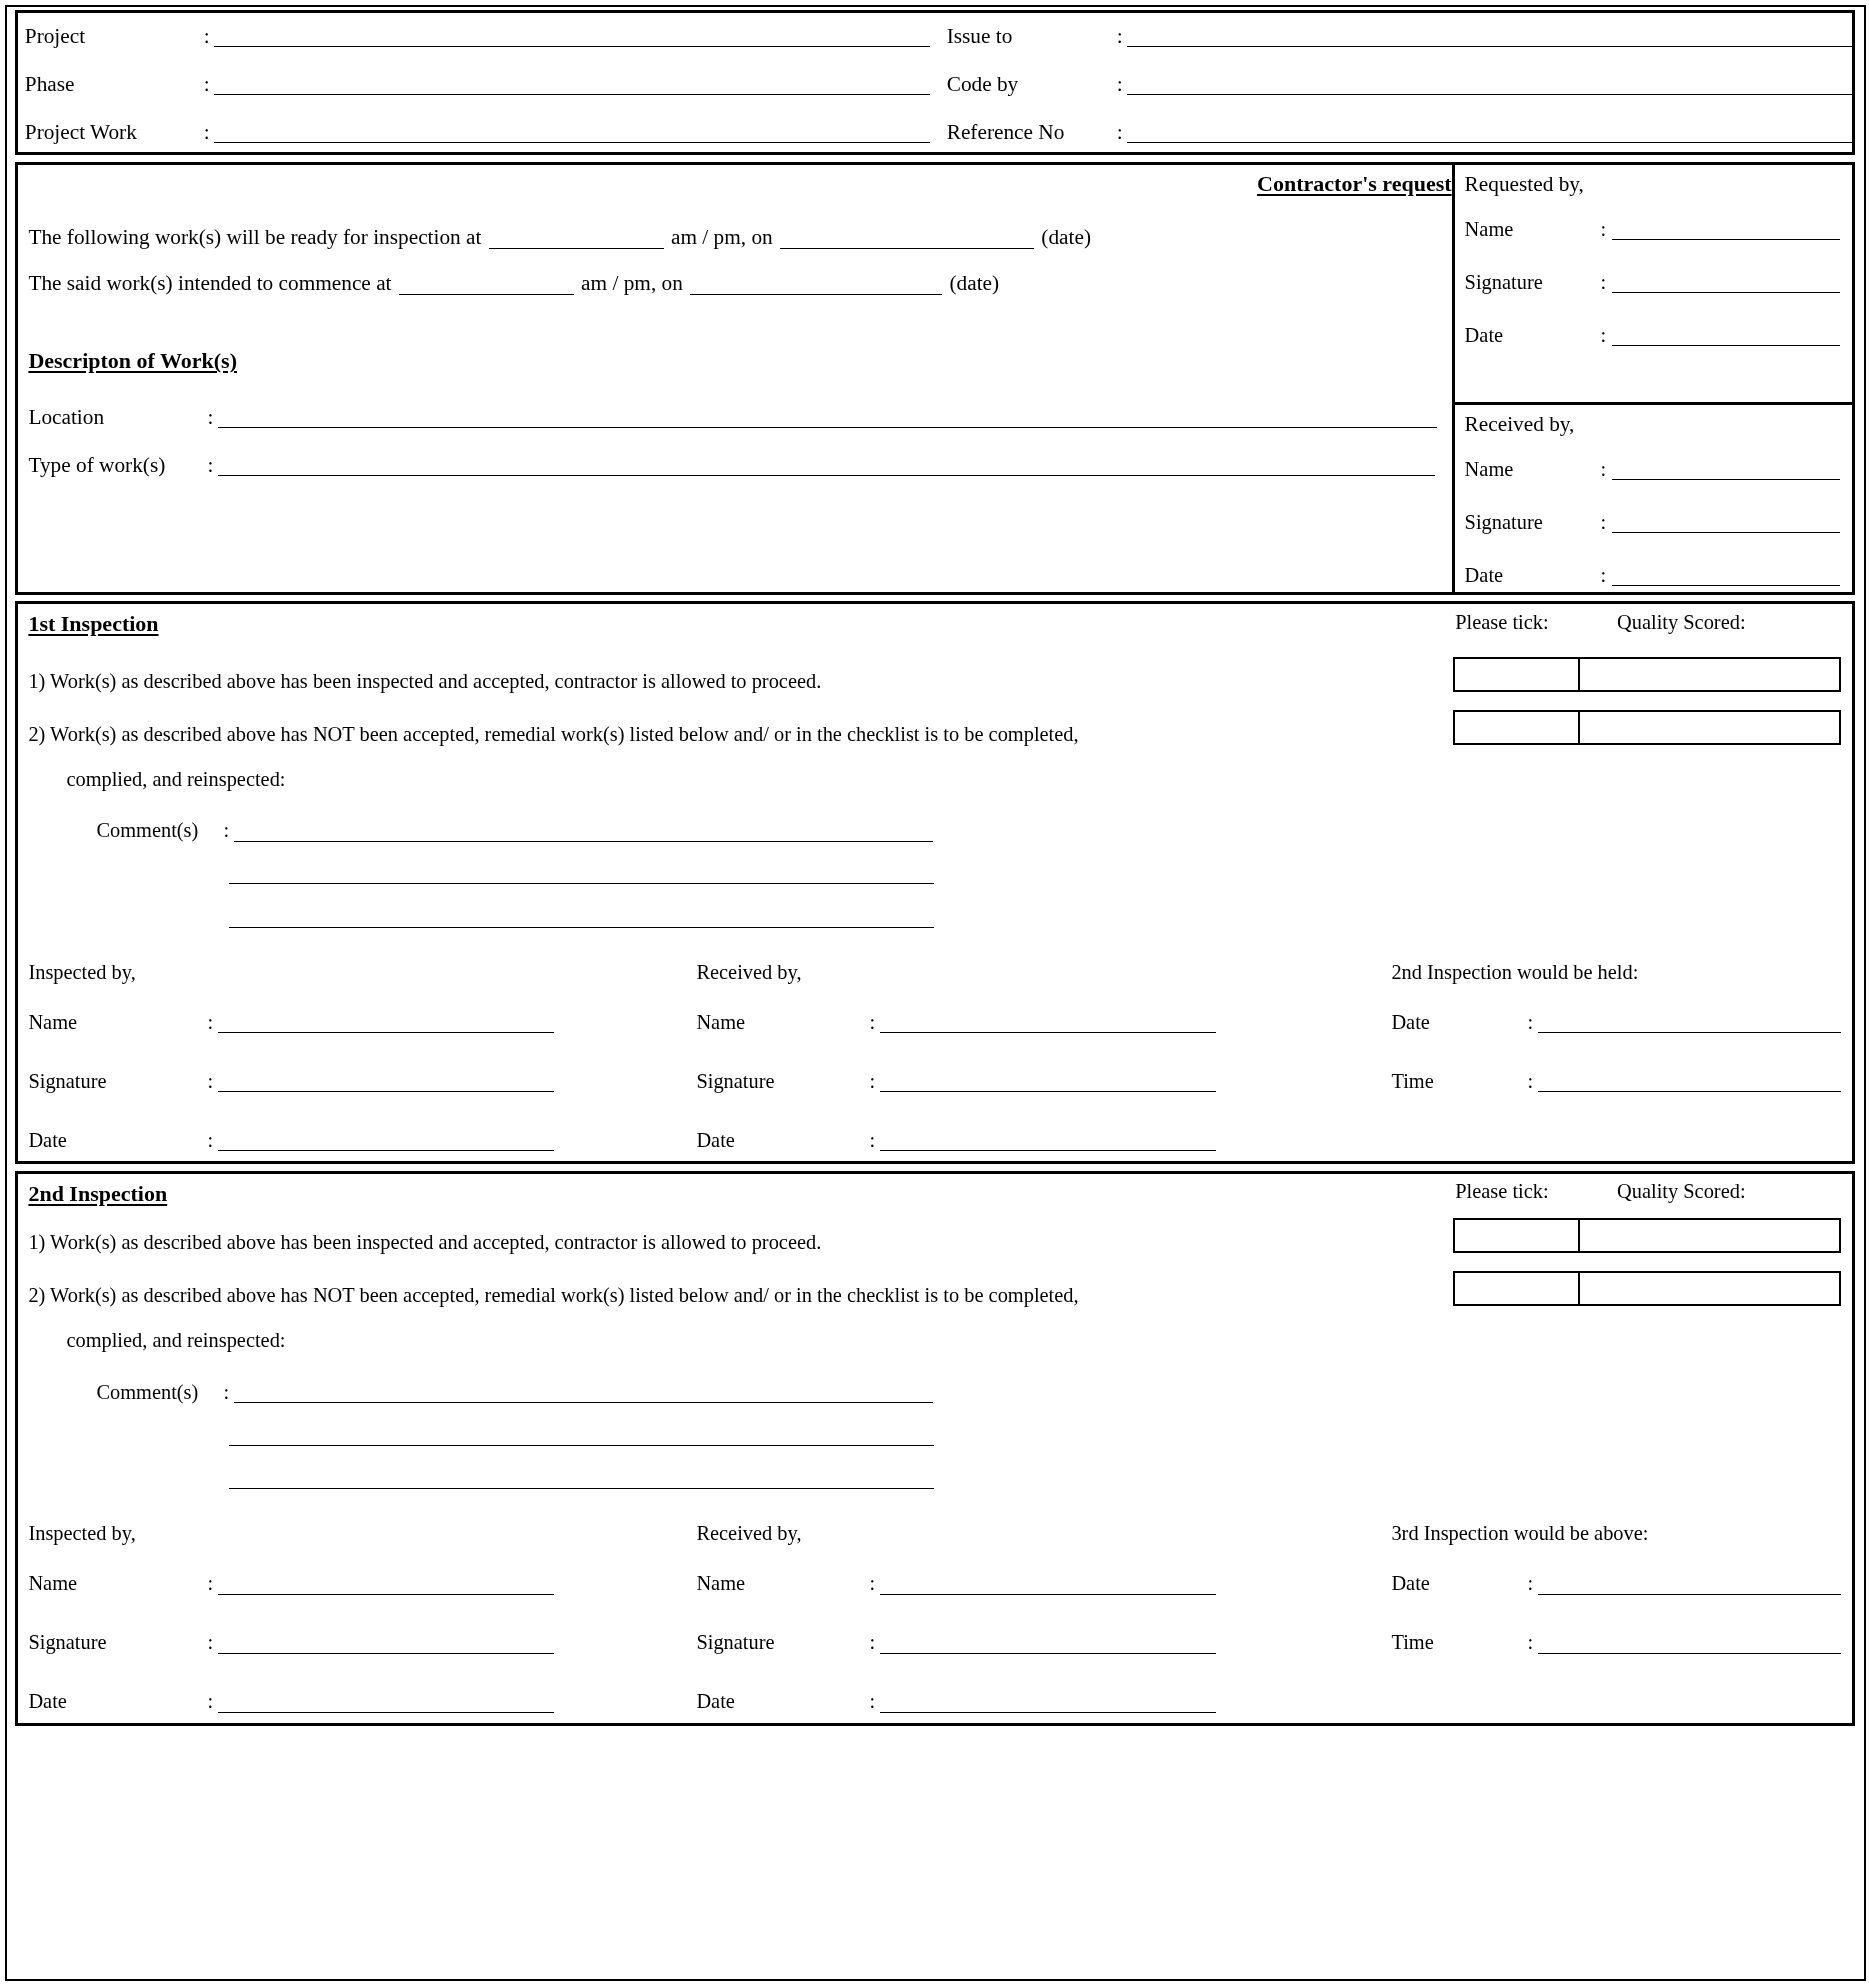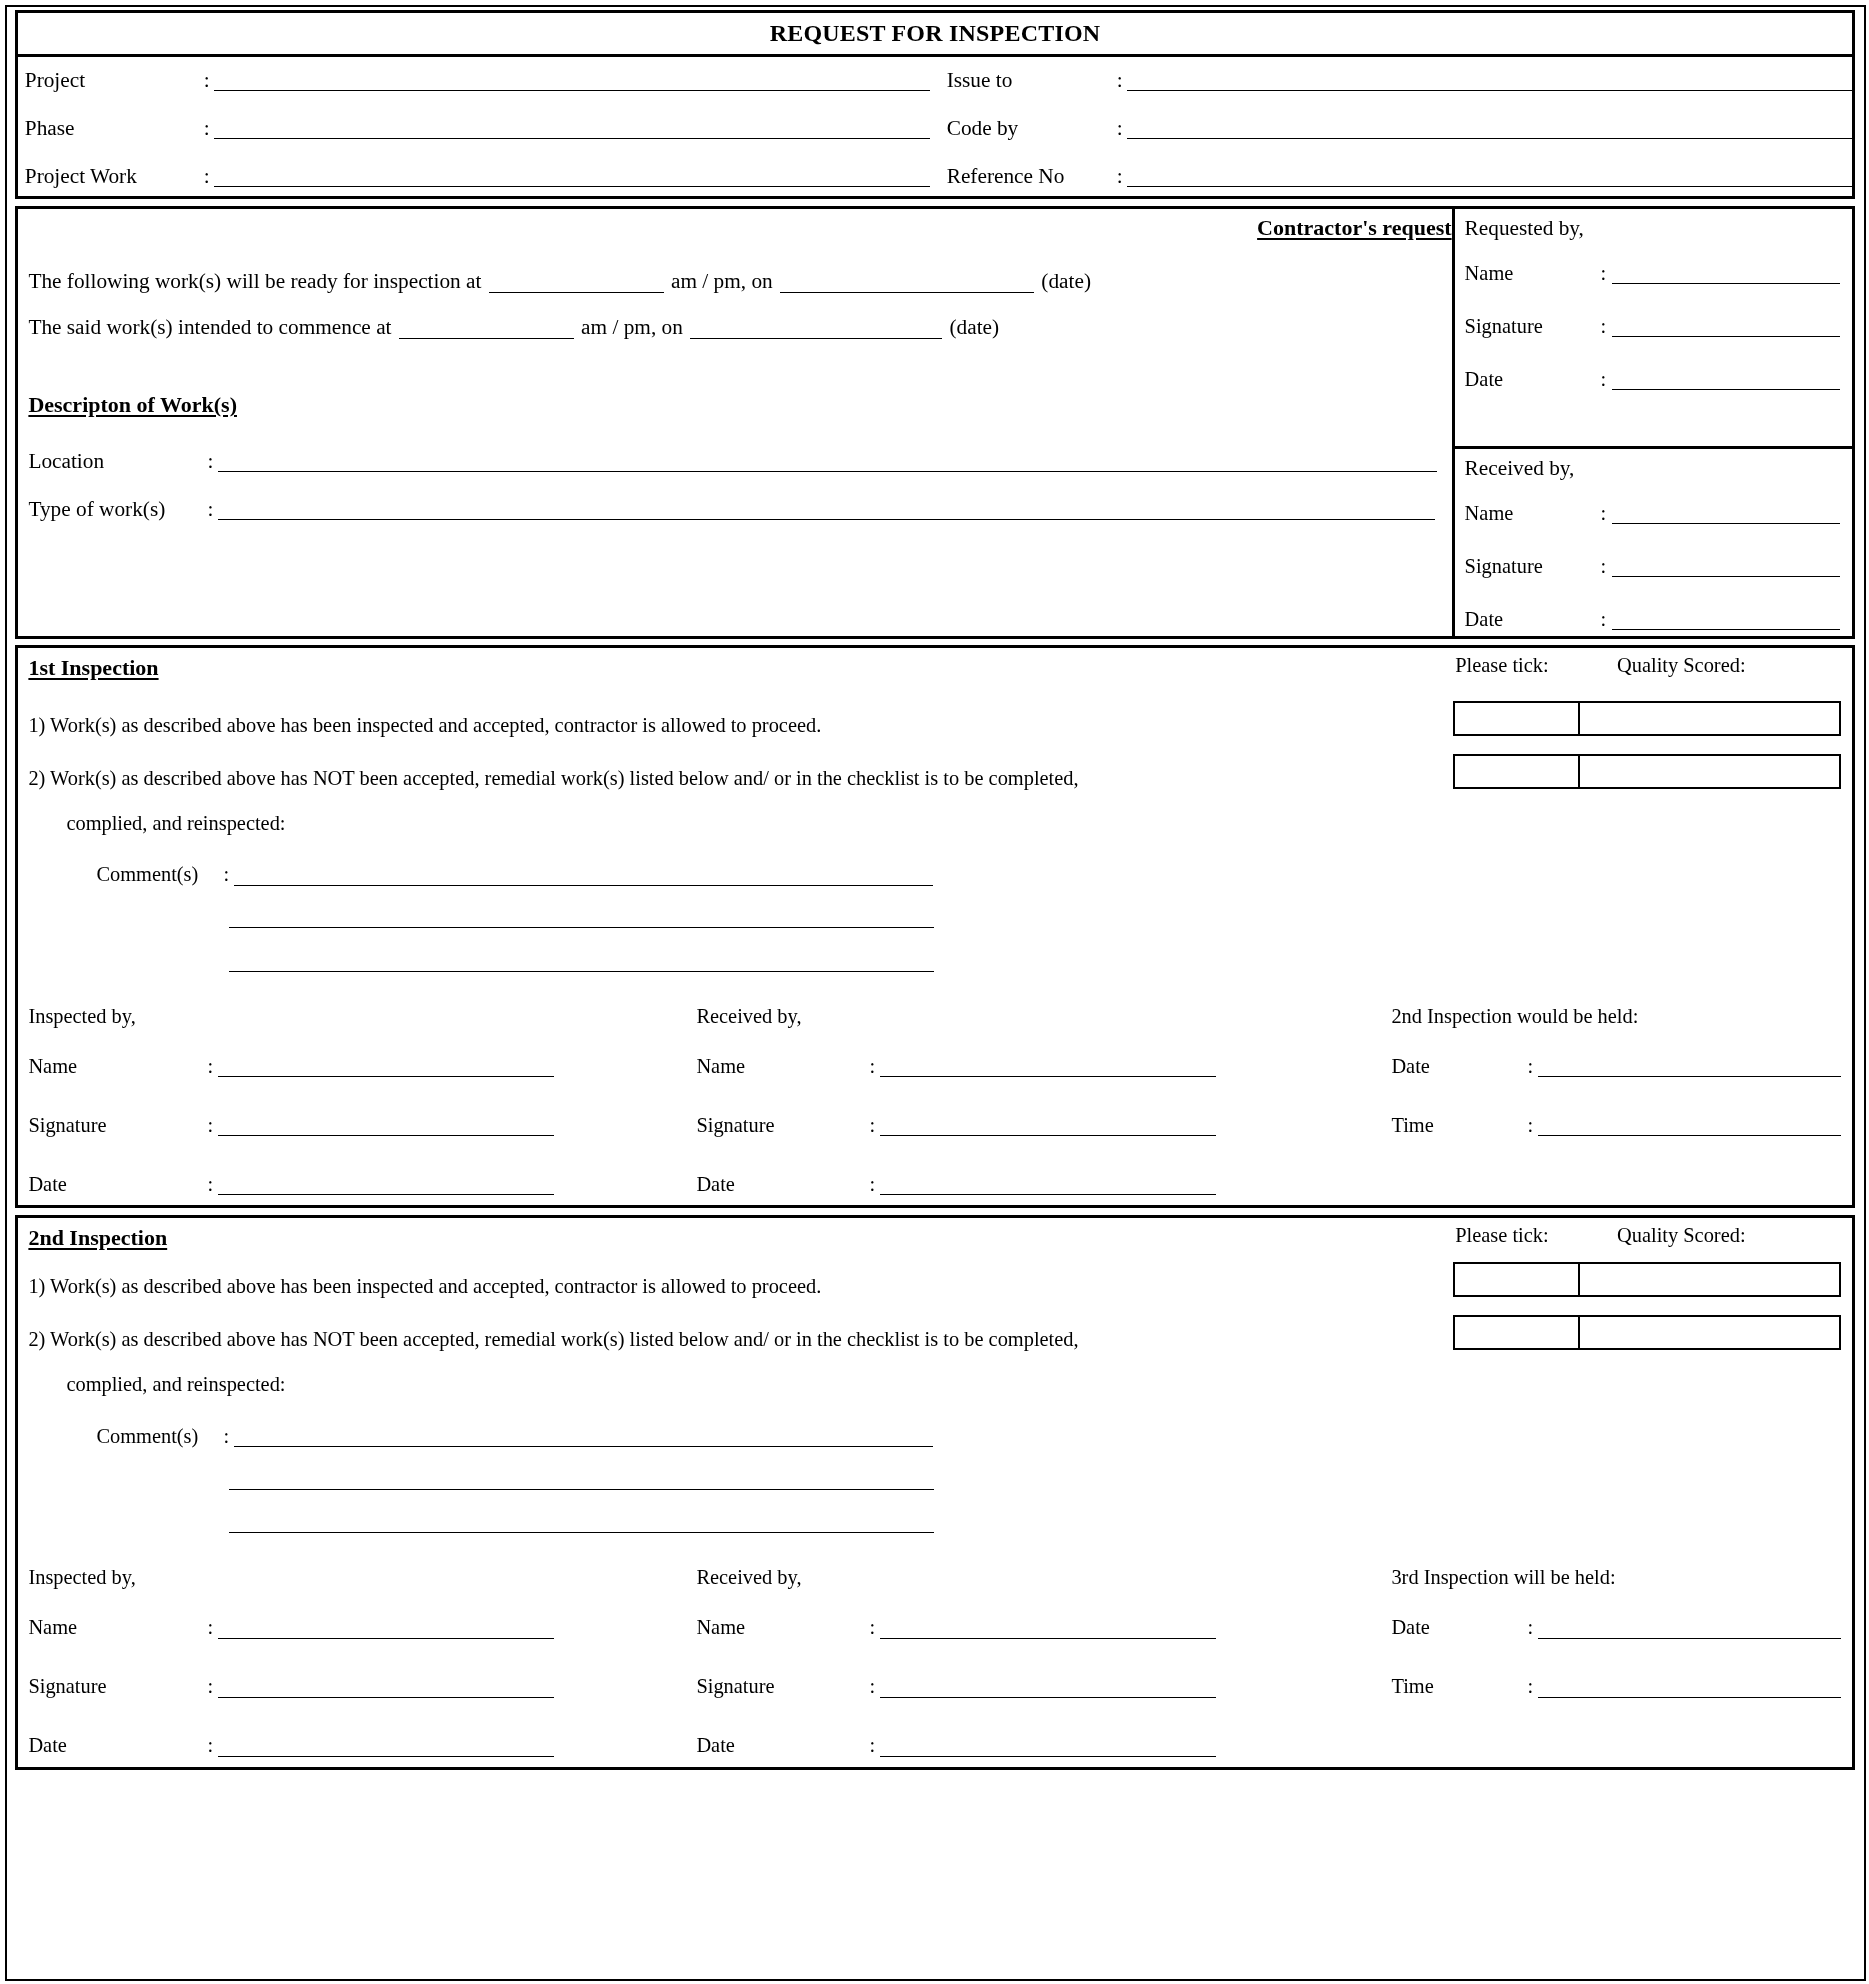--- a/index.html
+++ b/index.html
@@ -208,21 +208,20 @@
     margin-left:5.4px;
   }
 </style>
 </head>
 <body>
 
 <div class="page">
 <div class="form">
 
   <div class="block">
-    <div class="title-bar">REQUEST FOR INSPECTION</div>
 
     <div class="hdr">
       <div class="hdr-col left">
 
         <div class="frow">
           <span class="flabel w-project">Project</span>
           <span class="fcolon">:</span>
           <span class="fline"></span>
         </div>
 
@@ -540,21 +539,21 @@
           <span class="ln" style="width:336px;"></span>
         </div>
         <div class="sigrow">
           <span class="lbl" style="width:173px;">Date</span>
           <span class="col">:</span>
           <span class="ln" style="width:336px;"></span>
         </div>
       </div>
 
       <div class="c" style="flex:1 1 auto;">
-        <div class="sigtitle">3rd Inspection will be held:</div>
+        <div class="sigtitle">3rd Inspection would be above:</div>
         <div class="sigrow">
           <span class="lbl" style="width:136px;">Date</span>
           <span class="col">:</span>
           <span class="ln" style="flex:1;"></span>
         </div>
         <div class="sigrow">
           <span class="lbl" style="width:136px;">Time</span>
           <span class="col">:</span>
           <span class="ln" style="flex:1;"></span>
         </div>

